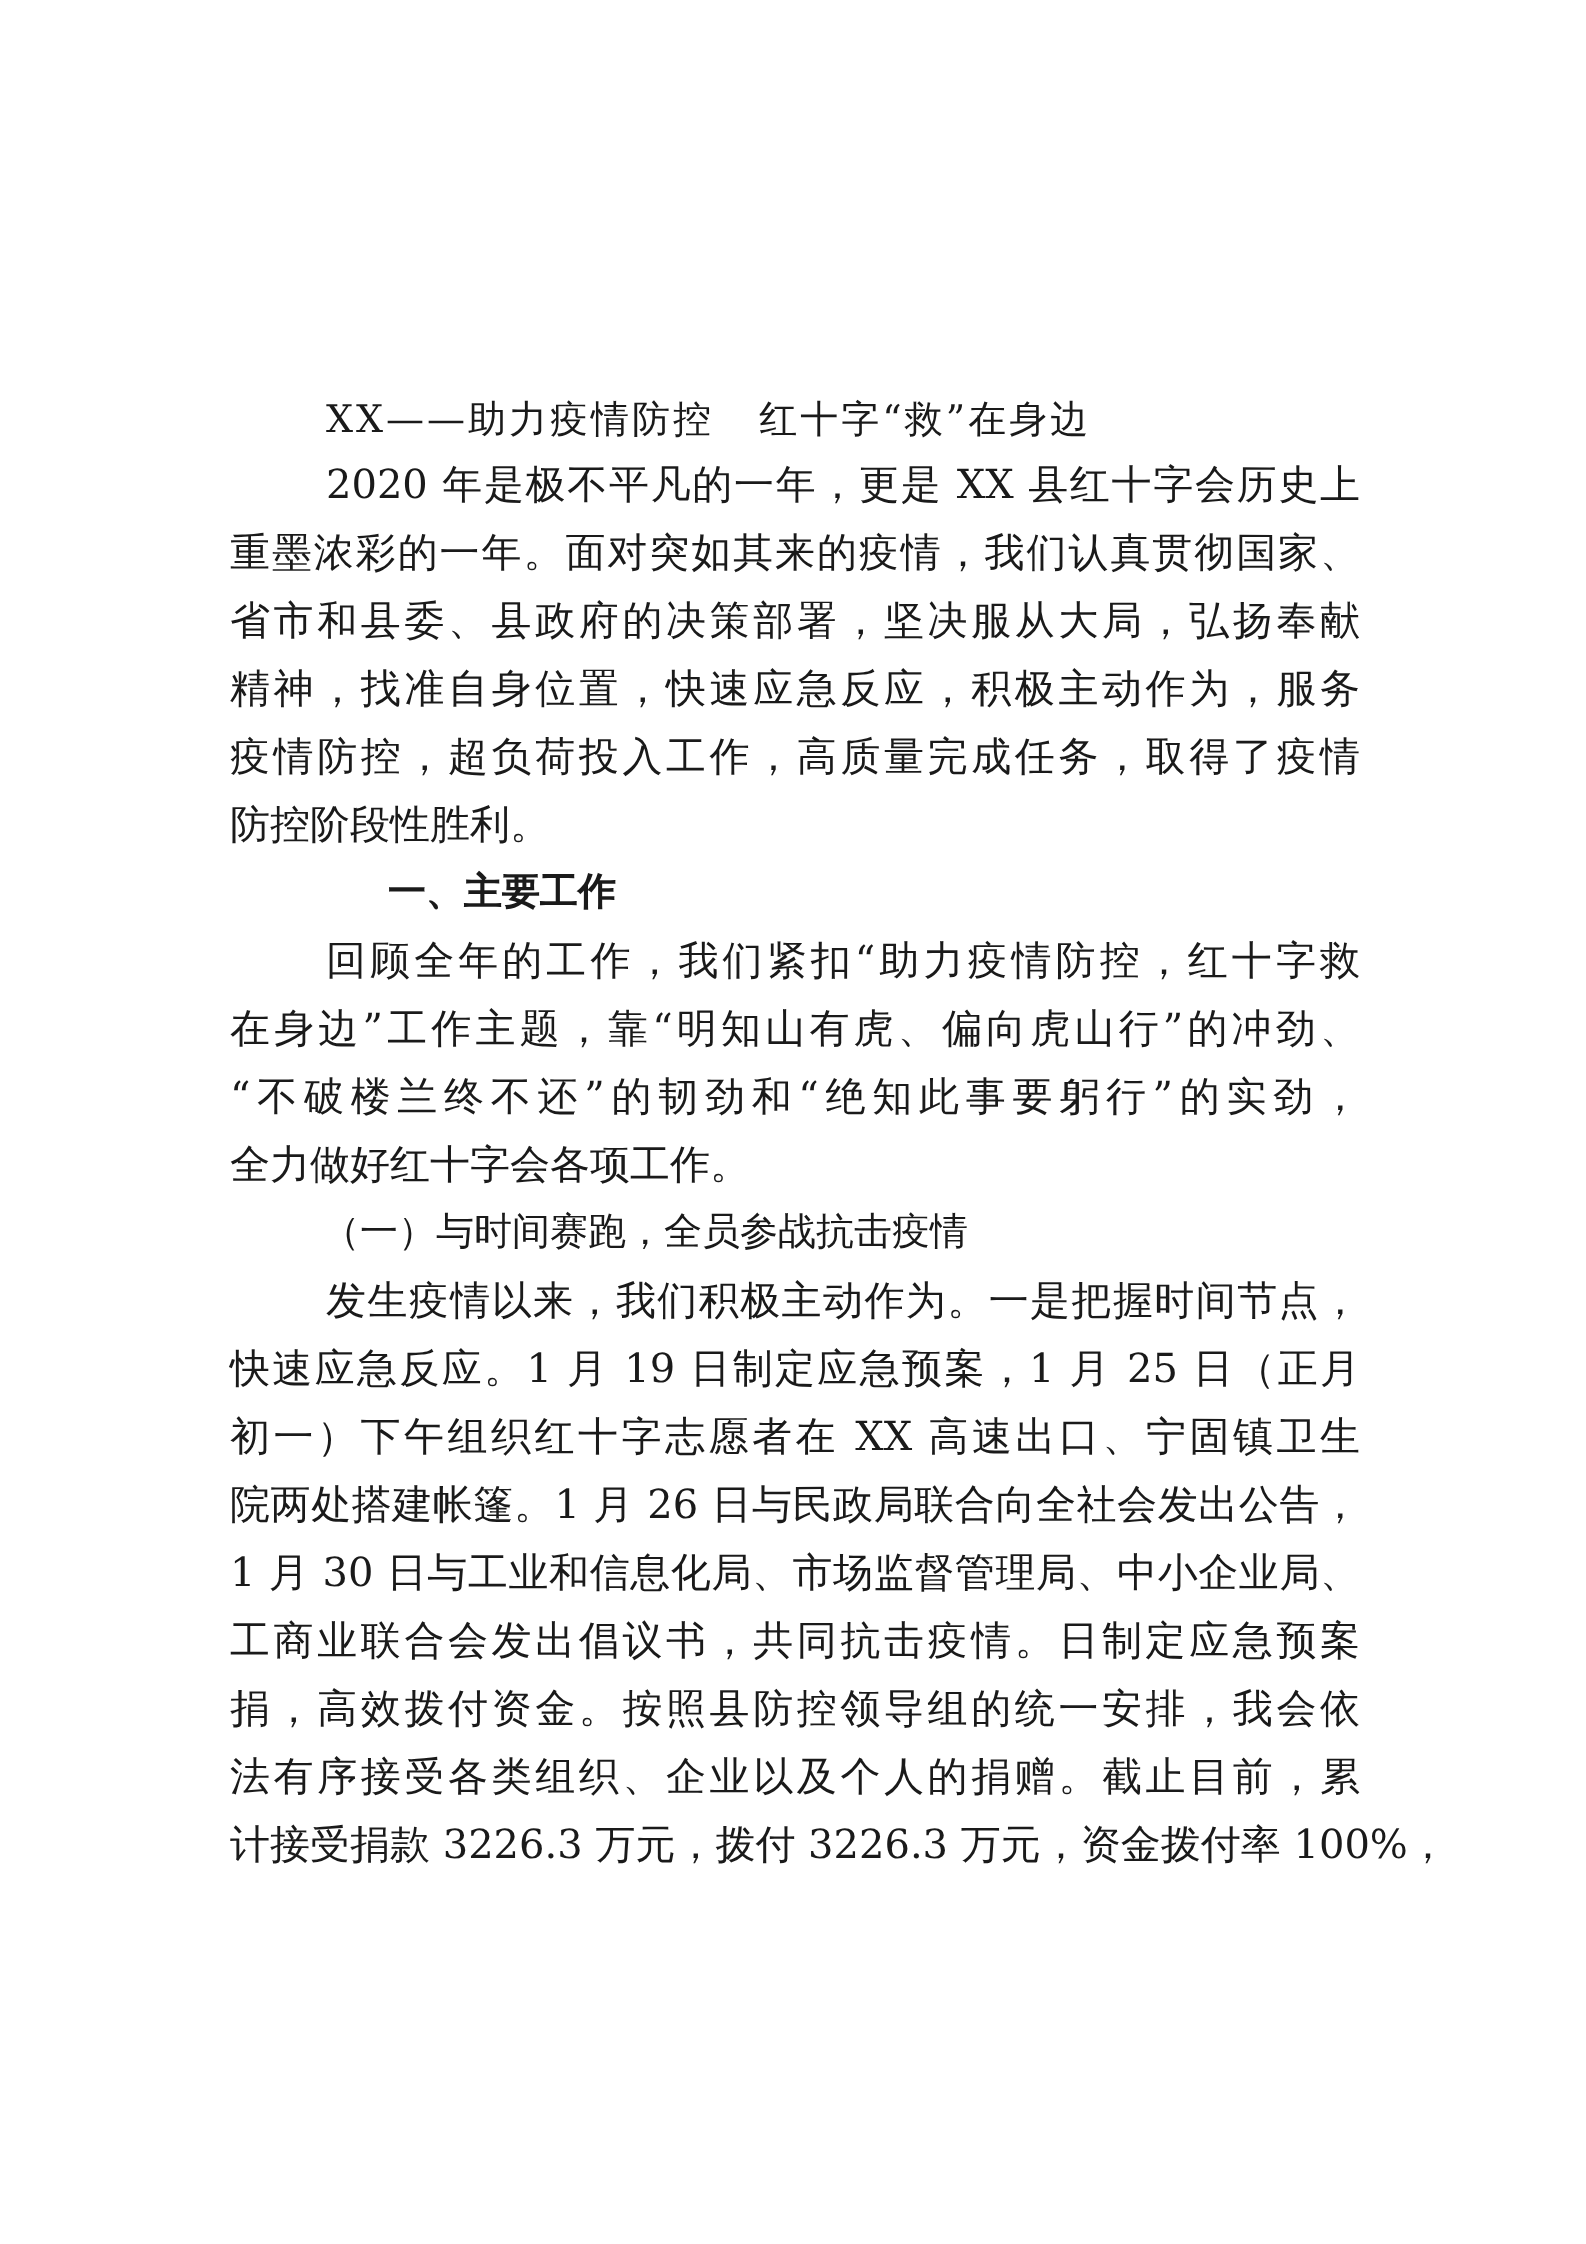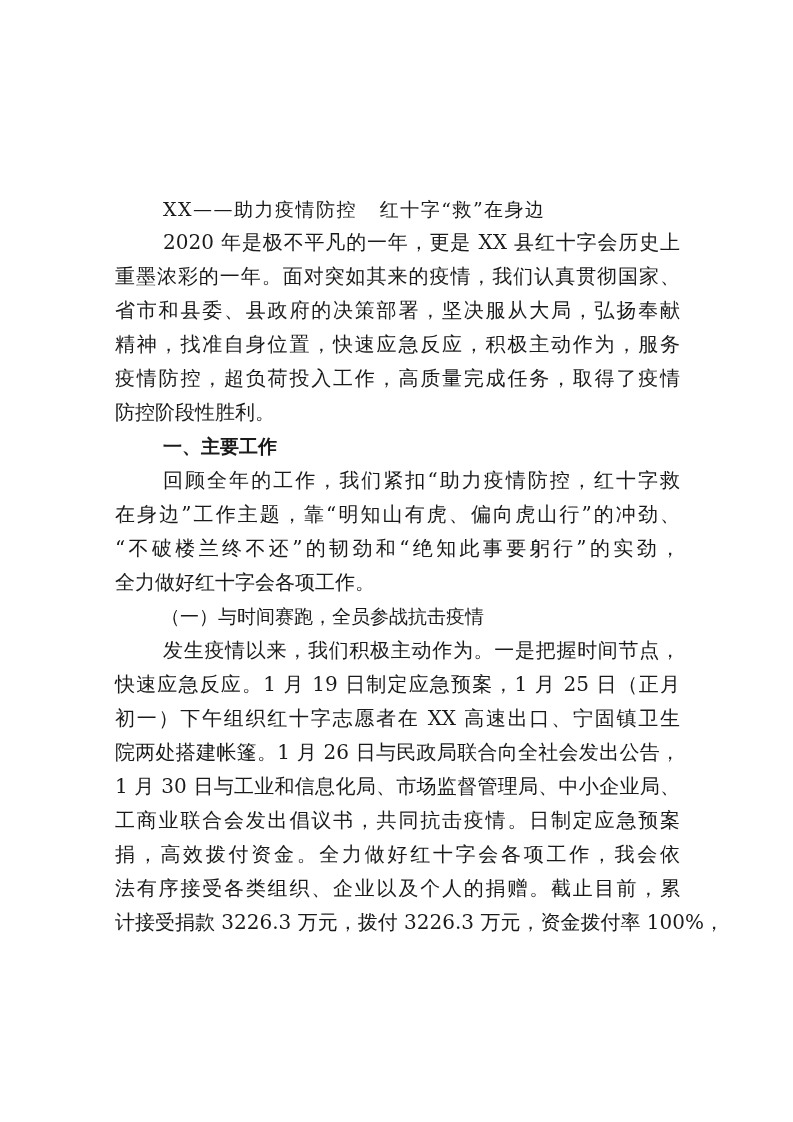--- a/index.html
+++ b/index.html
@@ -4,21 +4,21 @@
 <style>
   html, body { margin: 0; padding: 0; background: #ffffff; }
   body { width: 793px; height: 1122px; position: relative; overflow: hidden;
          font-family: "DejaVu Serif", "Liberation Serif", serif; color: #1a1a1a; }
   .title { position: absolute; left: 163px; top: 150px; font-size: 19px; letter-spacing: 1.5px;
            white-space: pre; margin-top: 47px; }
   .line { position: absolute; left: 115px; width: 565px; font-size: 20px; height: 28px; line-height: 28px;
           white-space: nowrap; text-align: justify; text-align-last: justify; }
   .line.last { text-align-last: left; }
   .line.indent { left: 163px; width: 517px; }
-  .heading { font-weight: bold; font-family: "DejaVu Sans", "Liberation Sans", sans-serif; font-size: 19px; }
+  .heading { font-weight: bold; font-family: "DejaVu Sans", "Liberation Sans", sans-serif; font-size: 19px; margin-left: 31px; }
   .sub { left: 161px; font-weight: normal; font-size: 19px; text-align-last: left; }
 </style>
 </head>
 <body>
 
 <div>
   <div class="title">XX——助力疫情防控   红十字“救”在身边</div>
 
   <div class="line indent" style="top:228px">2020 年是极不平凡的一年，更是 XX 县红十字会历史上</div>
   <div class="line" style="top:262px">重墨浓彩的一年。面对突如其来的疫情，我们认真贯彻国家、</div>
@@ -35,16 +35,16 @@
   <div class="line last" style="top:568px">全力做好红十字会各项工作。</div>
 
   <div class="line sub" style="top:602px">（一）与时间赛跑，全员参战抗击疫情</div>
 
   <div class="line indent" style="top:636px">发生疫情以来，我们积极主动作为。一是把握时间节点，</div>
   <div class="line" style="top:670px">快速应急反应。1 月 19 日制定应急预案，1 月 25 日（正月</div>
   <div class="line" style="top:704px">初一）下午组织红十字志愿者在 XX 高速出口、宁固镇卫生</div>
   <div class="line" style="top:738px">院两处搭建帐篷。1 月 26 日与民政局联合向全社会发出公告，</div>
   <div class="line" style="top:772px">1 月 30 日与工业和信息化局、市场监督管理局、中小企业局、</div>
   <div class="line" style="top:806px">工商业联合会发出倡议书，共同抗击疫情。日制定应急预案</div>
-  <div class="line" style="top:840px">捐，高效拨付资金。全力做好红十字会各项工作，我会依</div>
+  <div class="line" style="top:840px">捐，高效拨付资金。按照县防控领导组的统一安排，我会依</div>
   <div class="line" style="top:874px">法有序接受各类组织、企业以及个人的捐赠。截止目前，累</div>
   <div class="line" style="top:908px">计接受捐款 3226.3 万元，拨付 3226.3 万元，资金拨付率 100%，</div>
 </div>
 
 </body></html>

